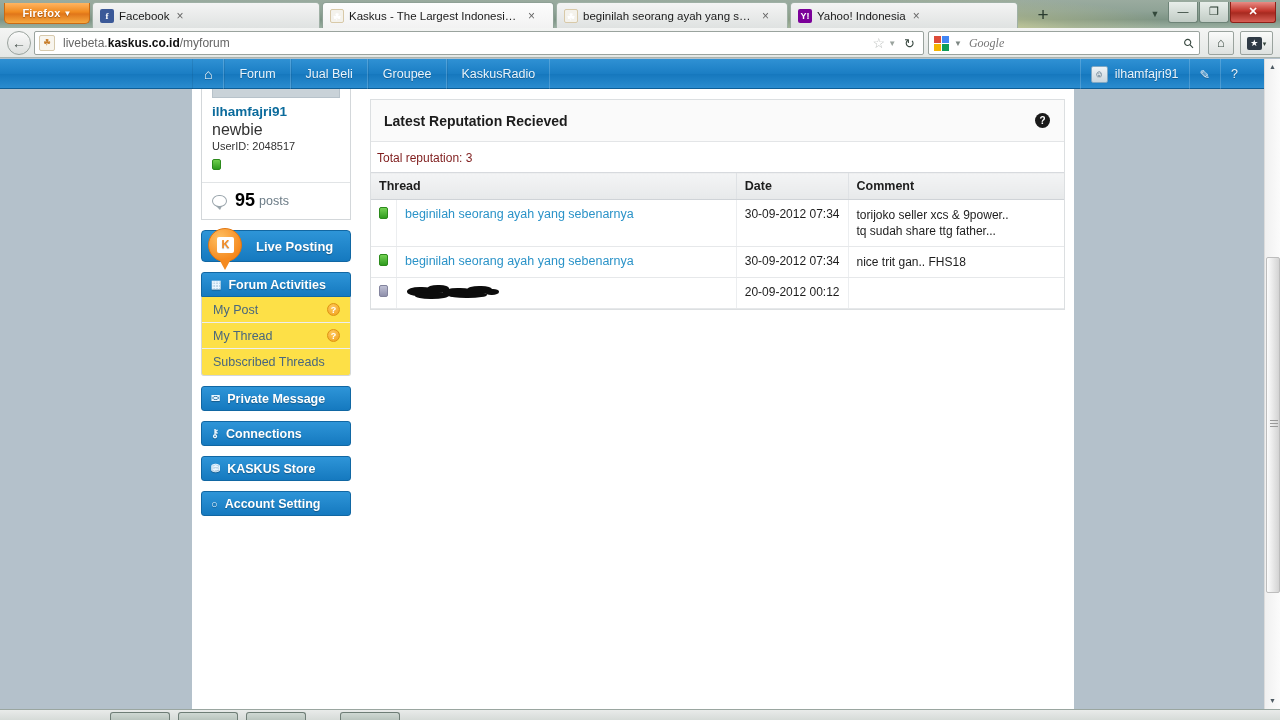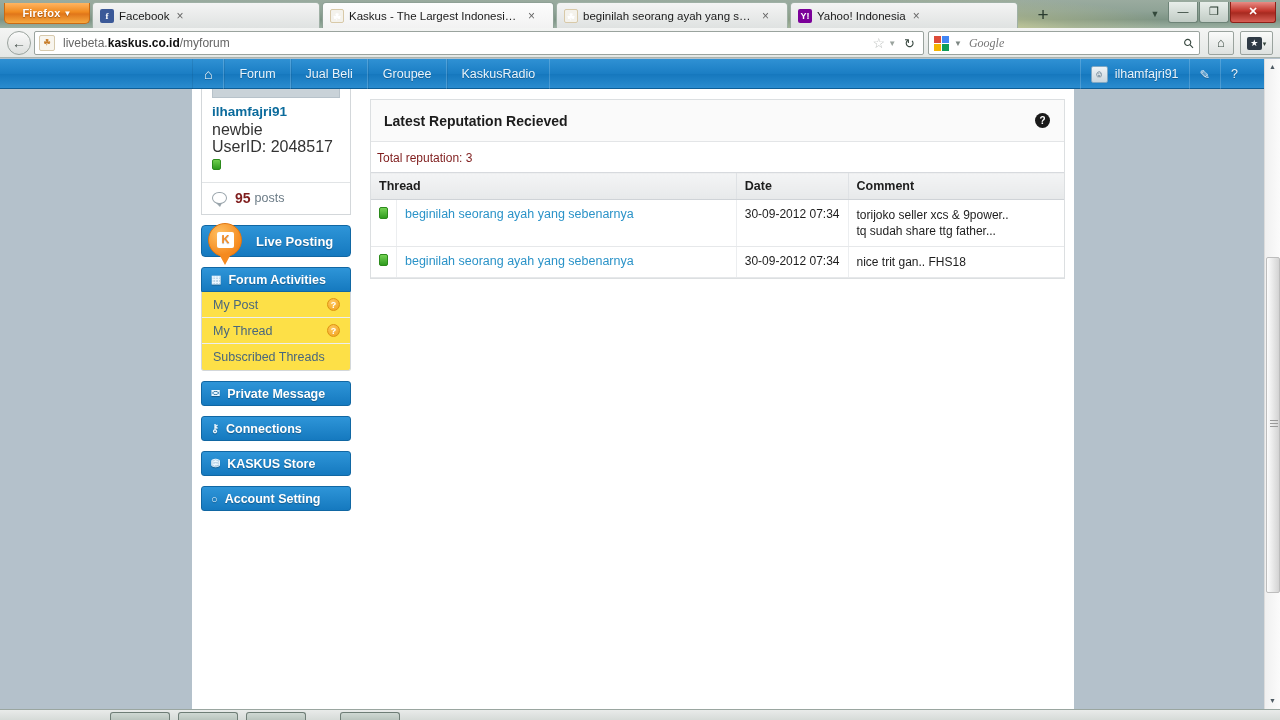--- a/index.html
+++ b/index.html
@@ -204,40 +204,40 @@
   .profile-card {
     background: #fff; border: 1px solid #d3d7da; border-top: none;
     padding: 0 0 0 0; margin-bottom: 10px;
   }
   .avatar-strip {
     height: 9px; margin: 0 10px; background: #c9d2d8; border: 1px solid #b7c2ca; border-top: none;
   }
   .profile-inner { padding: 6px 10px 0 10px; }
   .pname { color: #0b6b9c; font-size: 13.5px; font-weight: bold; margin-bottom: 2px; }
   .prank { color: #333; font-size: 16px; line-height: 17px; }
-  .puid  { color: #333; font-size: 16px; line-height: 17px; }
+  .puid  { color: #333; font-size: 11px; line-height: 17px; }
   .rep-pill {
     display: inline-block; width: 9px; height: 11px; margin-top: 4px;
     background: linear-gradient(to bottom,#6fcf4d,#2f9b1e);
     border: 1px solid #2c8a1c; border-radius: 2px;
   }
   .posts-row {
     border-top: 1px solid #e1e4e6; margin-top: 8px;
     padding: 7px 10px 8px 10px; display: flex; align-items: center;
   }
   .bubble-icon {
     width: 15px; height: 12px; border: 1.6px solid #9aa5ac; border-radius: 7px/6px;
     margin-right: 8px; position: relative; flex: none;
   }
   .bubble-icon:after {
     content: ''; position: absolute; left: 3px; bottom: -4px;
     border-left: 4px solid transparent; border-right: 2px solid transparent;
     border-top: 4px solid #9aa5ac;
   }
-  .posts-count { font-size: 14px; font-weight: bold; color: #7f1d1d; margin-right: 4px; }
+  .posts-count { font-size: 18px; font-weight: bold; color: #000000; margin-right: 4px; }
   .posts-word  { font-size: 12.5px; color: #6b7b86; }
 
   .live-posting {
     position: relative; height: 32px; margin-bottom: 10px;
     background: linear-gradient(to bottom,#2e95d8,#1579bf);
     border: 1px solid #1167a3; border-radius: 4px;
     color: #fff; font-size: 13px; font-weight: bold;
     line-height: 31px; padding-left: 54px;
     text-shadow: 0 1px 1px rgba(0,0,0,.3);
   }
@@ -584,20 +584,38 @@
               </td>
               <td class="cell-thread">
                 <a class="thread-link" href="#">beginilah seorang ayah yang sebenarnya</a>
               </td>
               <td class="cell-date">30-09-2012 07:34</td>
               <td class="cell-comment">
                 <div>nice trit gan.. FHS18</div>
               </td>
             </tr>
 
+            <tr>
+              <td class="cell-icon">
+                <span class="rep-chip rep-grey"></span>
+              </td>
+              <td class="cell-thread">
+                <div class="redacted">
+                  <span style="left:2px;top:2px;width:26px;height:9px;"></span>
+                  <span style="left:22px;top:0px;width:22px;height:8px;"></span>
+                  <span style="left:38px;top:3px;width:30px;height:9px;"></span>
+                  <span style="left:62px;top:1px;width:25px;height:8px;"></span>
+                  <span style="left:10px;top:7px;width:34px;height:7px;"></span>
+                  <span style="left:44px;top:7px;width:38px;height:6px;"></span>
+                  <span style="left:80px;top:4px;width:14px;height:6px;"></span>
+                </div>
+              </td>
+              <td class="cell-date">20-09-2012 00:12</td>
+              <td class="cell-comment"></td>
+            </tr>
 
           </tbody>
         </table>
       </div>
 
     </div>
   </div>
 
   <div id="pagescroll">
     <div class="arr up">▲</div>

